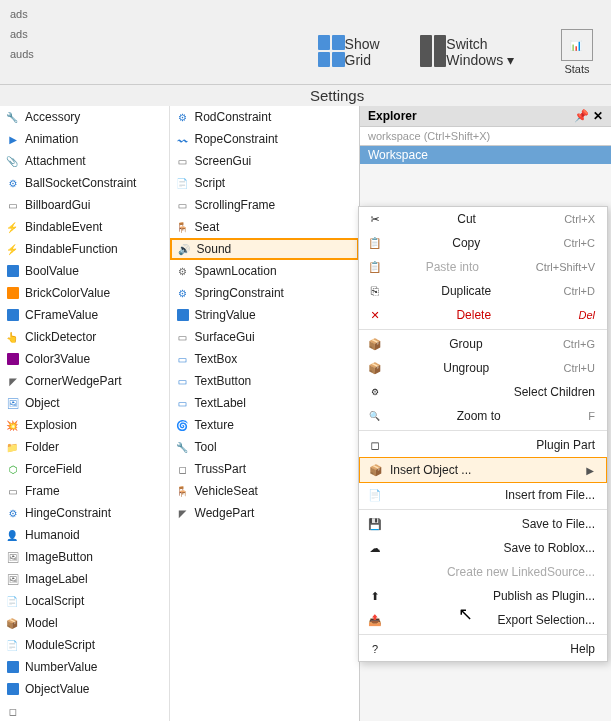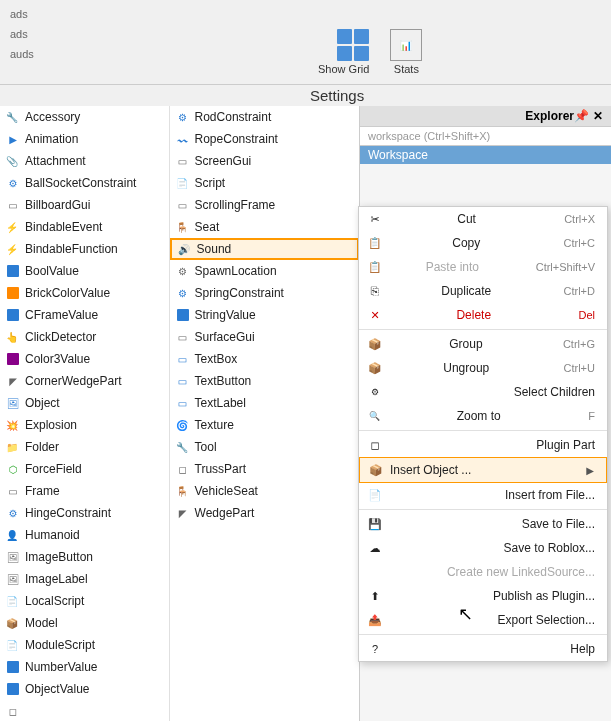--- a/index.html
+++ b/index.html
@@ -25,25 +25,25 @@
     }
 
     .toolbar-buttons {
       display: flex;
       gap: 5px;
       margin-left: 300px;
     }
 
     .toolbar-btn {
       display: flex;
-      flex-direction: column;
-      align-items: flex-end;
+      flex-direction: row;
+      align-items: center;
       padding: 4px 8px;
       cursor: pointer;
-      font-size: 11px;
+      font-size: 14px;
       color: #333;
     }
 
     .toolbar-icon-grid {
       width: 32px;
       height: 32px;
       display: grid;
       grid-template-columns: 1fr 1fr;
       gap: 2px;
       margin-bottom: 2px;
@@ -201,21 +201,21 @@
       flex-direction: column;
     }
 
     .explorer-header {
       background: #e0e0e0;
       padding: 3px 8px;
       font-size: 12px;
       font-weight: bold;
       display: flex;
       align-items: center;
-      justify-content: flex-end;
+      justify-content: space-between;
       border-bottom: 1px solid #ccc;
     }
 
     .explorer-search {
       padding: 3px 8px;
       font-size: 11px;
       color: #999;
       background: #fff;
       border-bottom: 1px solid #ccc;
     }
@@ -335,20 +335,27 @@
     <div class="toolbar-btn">
       <div class="toolbar-icon-grid">
         <div></div>
           <div></div>
           <div></div>
           <div></div>
       </div>
       <span>Show Grid</span>
     </div>
 
+    <div class="toolbar-btn">
+      <div class="toolbar-icon-split">
+        <div></div>
+          <div></div>
+      </div>
+      <span>Switch Windows ▾</span>
+    </div>
 
     <div class="toolbar-stats">
       <div class="toolbar-stats-icon">📊</div>
       <span>Stats</span>
     </div>
   </div>
 </div>
 
 <div class="settings-label">Settings</div>
 
@@ -599,21 +606,21 @@
       <span class="shortcut">Ctrl+Shift+V</span>
     </div>
     <div class="ctx-item">
       <span class="ctx-icon">⎘</span>
       <span>Duplicate</span>
       <span class="shortcut">Ctrl+D</span>
     </div>
     <div class="ctx-item" style="color:#c00;">
       <span class="ctx-icon" style="color:#c00;">✕</span>
       <span>Delete</span>
-      <span class="shortcut" style="color:#c00;">Del</span>
+      <span class="shortcut" style="color:#c00;font-style:italic;">Del</span>
     </div>
     <div class="ctx-separator"></div>
     <div class="ctx-item">
       <span class="ctx-icon">📦</span>
       <span>Group</span>
       <span class="shortcut">Ctrl+G</span>
     </div>
     <div class="ctx-item">
       <span class="ctx-icon">📦</span>
       <span>Ungroup</span>

